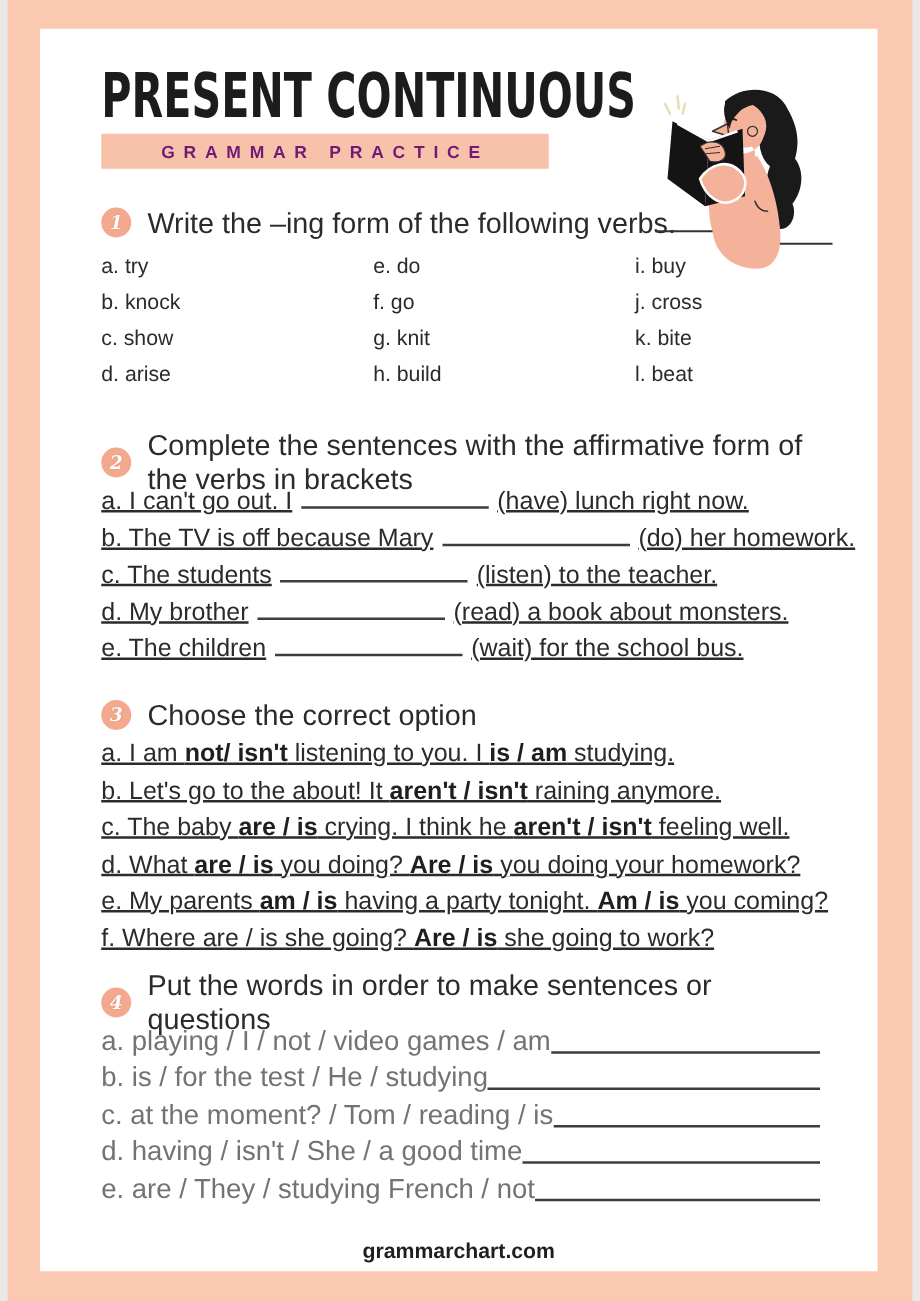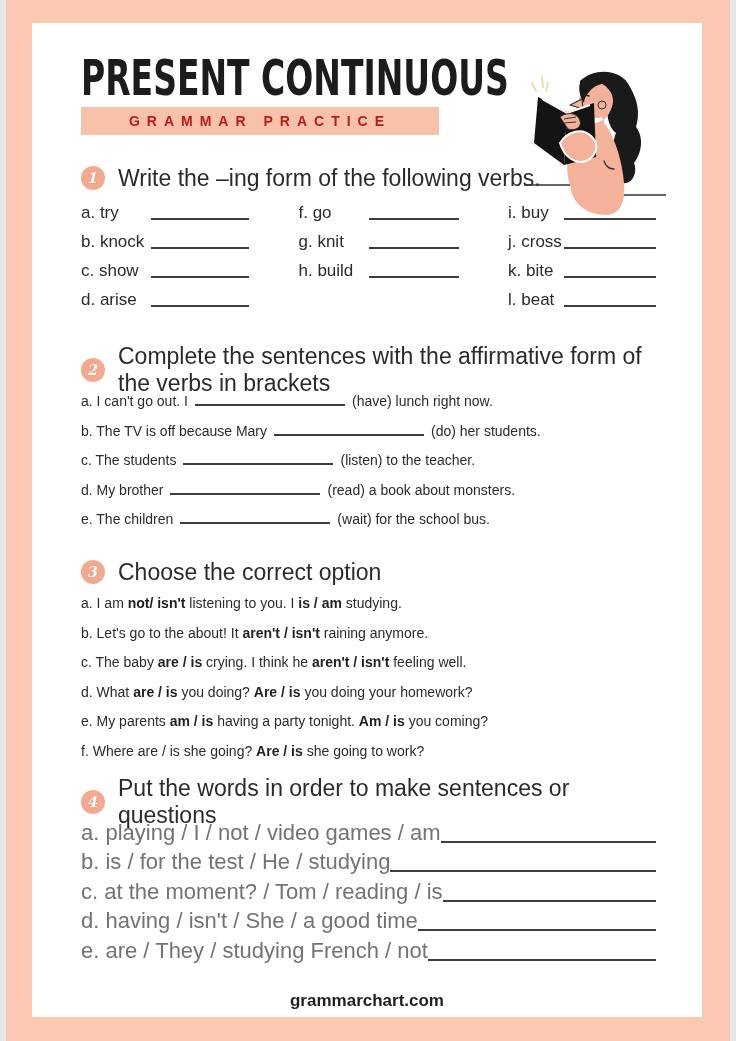--- a/index.html
+++ b/index.html
@@ -41,21 +41,21 @@
   }
   .subtitle-banner{
     margin-top:6px;
     width:358px; height:28px;
     background:#F8C2AA;
     text-align:center;
     line-height:29px;
     font-size:14px;
     font-weight:700;
     letter-spacing:7px;
-    color:#b91c1c;
+    color:#701a75;
   }
   .illustration{
     position:absolute;
     top:16px; right:-14px;
     width:150px; height:152px;
   }
 
   
   .section-head{
     display:flex;
@@ -94,41 +94,43 @@
     margin-top:12px;
     display:flex;
     justify-content:space-between;
   }
   .v-col{ display:flex; flex-direction:column; }
   .v-col:nth-child(1){ width:168px; }
   .v-col:nth-child(2){ width:160px; }
   .v-col:nth-child(3){ width:148px; }
   .v-row{
     display:flex;
-    align-items:center;
+    align-items:flex-start;
     height:20px;
     margin-bottom:9px;
+    flex-direction:column;
   }
   .v-label{
     flex:0 0 70px;
     font-size:17px;
     color:#2b2b2b;
     white-space:nowrap;
   }
   .v-col:nth-child(3) .v-label{ flex-basis:56px; }
   .v-blank{ flex:1 1 auto; }
 
   
   .lines{ margin-top:8px; }
   .line{
-    font-size:14px;
+    font-size:20px;
     color:#2b2b2b;
     line-height:20px;
     margin-bottom:9.5px;
     white-space:nowrap;
+    text-decoration:underline;
   }
   .line b{ font-weight:700; color:#1f1f1f; }
   .fill-blank{ width:150px; margin:0 7px; }
 
   
   .ex4-row{
     display:flex;
     align-items:flex-end;
     font-size:22px;
     color:#737373;
@@ -220,20 +222,24 @@
               <span class="v-label">c. show</span>
               <span class="blank v-blank"></span>
             </div>
             <div class="v-row">
               <span class="v-label">d. arise</span>
               <span class="blank v-blank"></span>
             </div>
           </div>
           <div class="v-col">
             <div class="v-row">
+              <span class="v-label">e. do</span>
+              <span class="blank v-blank"></span>
+            </div>
+            <div class="v-row">
               <span class="v-label">f. go</span>
               <span class="blank v-blank"></span>
             </div>
             <div class="v-row">
               <span class="v-label">g. knit</span>
               <span class="blank v-blank"></span>
             </div>
             <div class="v-row">
               <span class="v-label">h. build</span>
               <span class="blank v-blank"></span>
@@ -260,21 +266,21 @@
         </div>
     </div>
 
     <div class="section mt-ex2">
       <div class="section-head">
         <span class="badge">2</span>
         <span class="instruction">Complete the sentences with the affirmative form of the verbs in brackets</span>
       </div>
       <div class="lines">
           <div class="line"><span>a. I can't go out. I</span><span class="blank fill-blank"></span><span>(have) lunch right now.</span></div>
-          <div class="line"><span>b. The TV is off because Mary</span><span class="blank fill-blank"></span><span>(do) her students.</span></div>
+          <div class="line"><span>b. The TV is off because Mary</span><span class="blank fill-blank"></span><span>(do) her homework.</span></div>
           <div class="line"><span>c. The students</span><span class="blank fill-blank"></span><span>(listen) to the teacher.</span></div>
           <div class="line"><span>d. My brother</span><span class="blank fill-blank"></span><span>(read) a book about monsters.</span></div>
           <div class="line"><span>e. The children</span><span class="blank fill-blank"></span><span>(wait) for the school bus.</span></div>
         </div>
     </div>
 
     <div class="section mt-ex3">
       <div class="section-head">
         <span class="badge">3</span>
         <span class="instruction">Choose the correct option</span>

